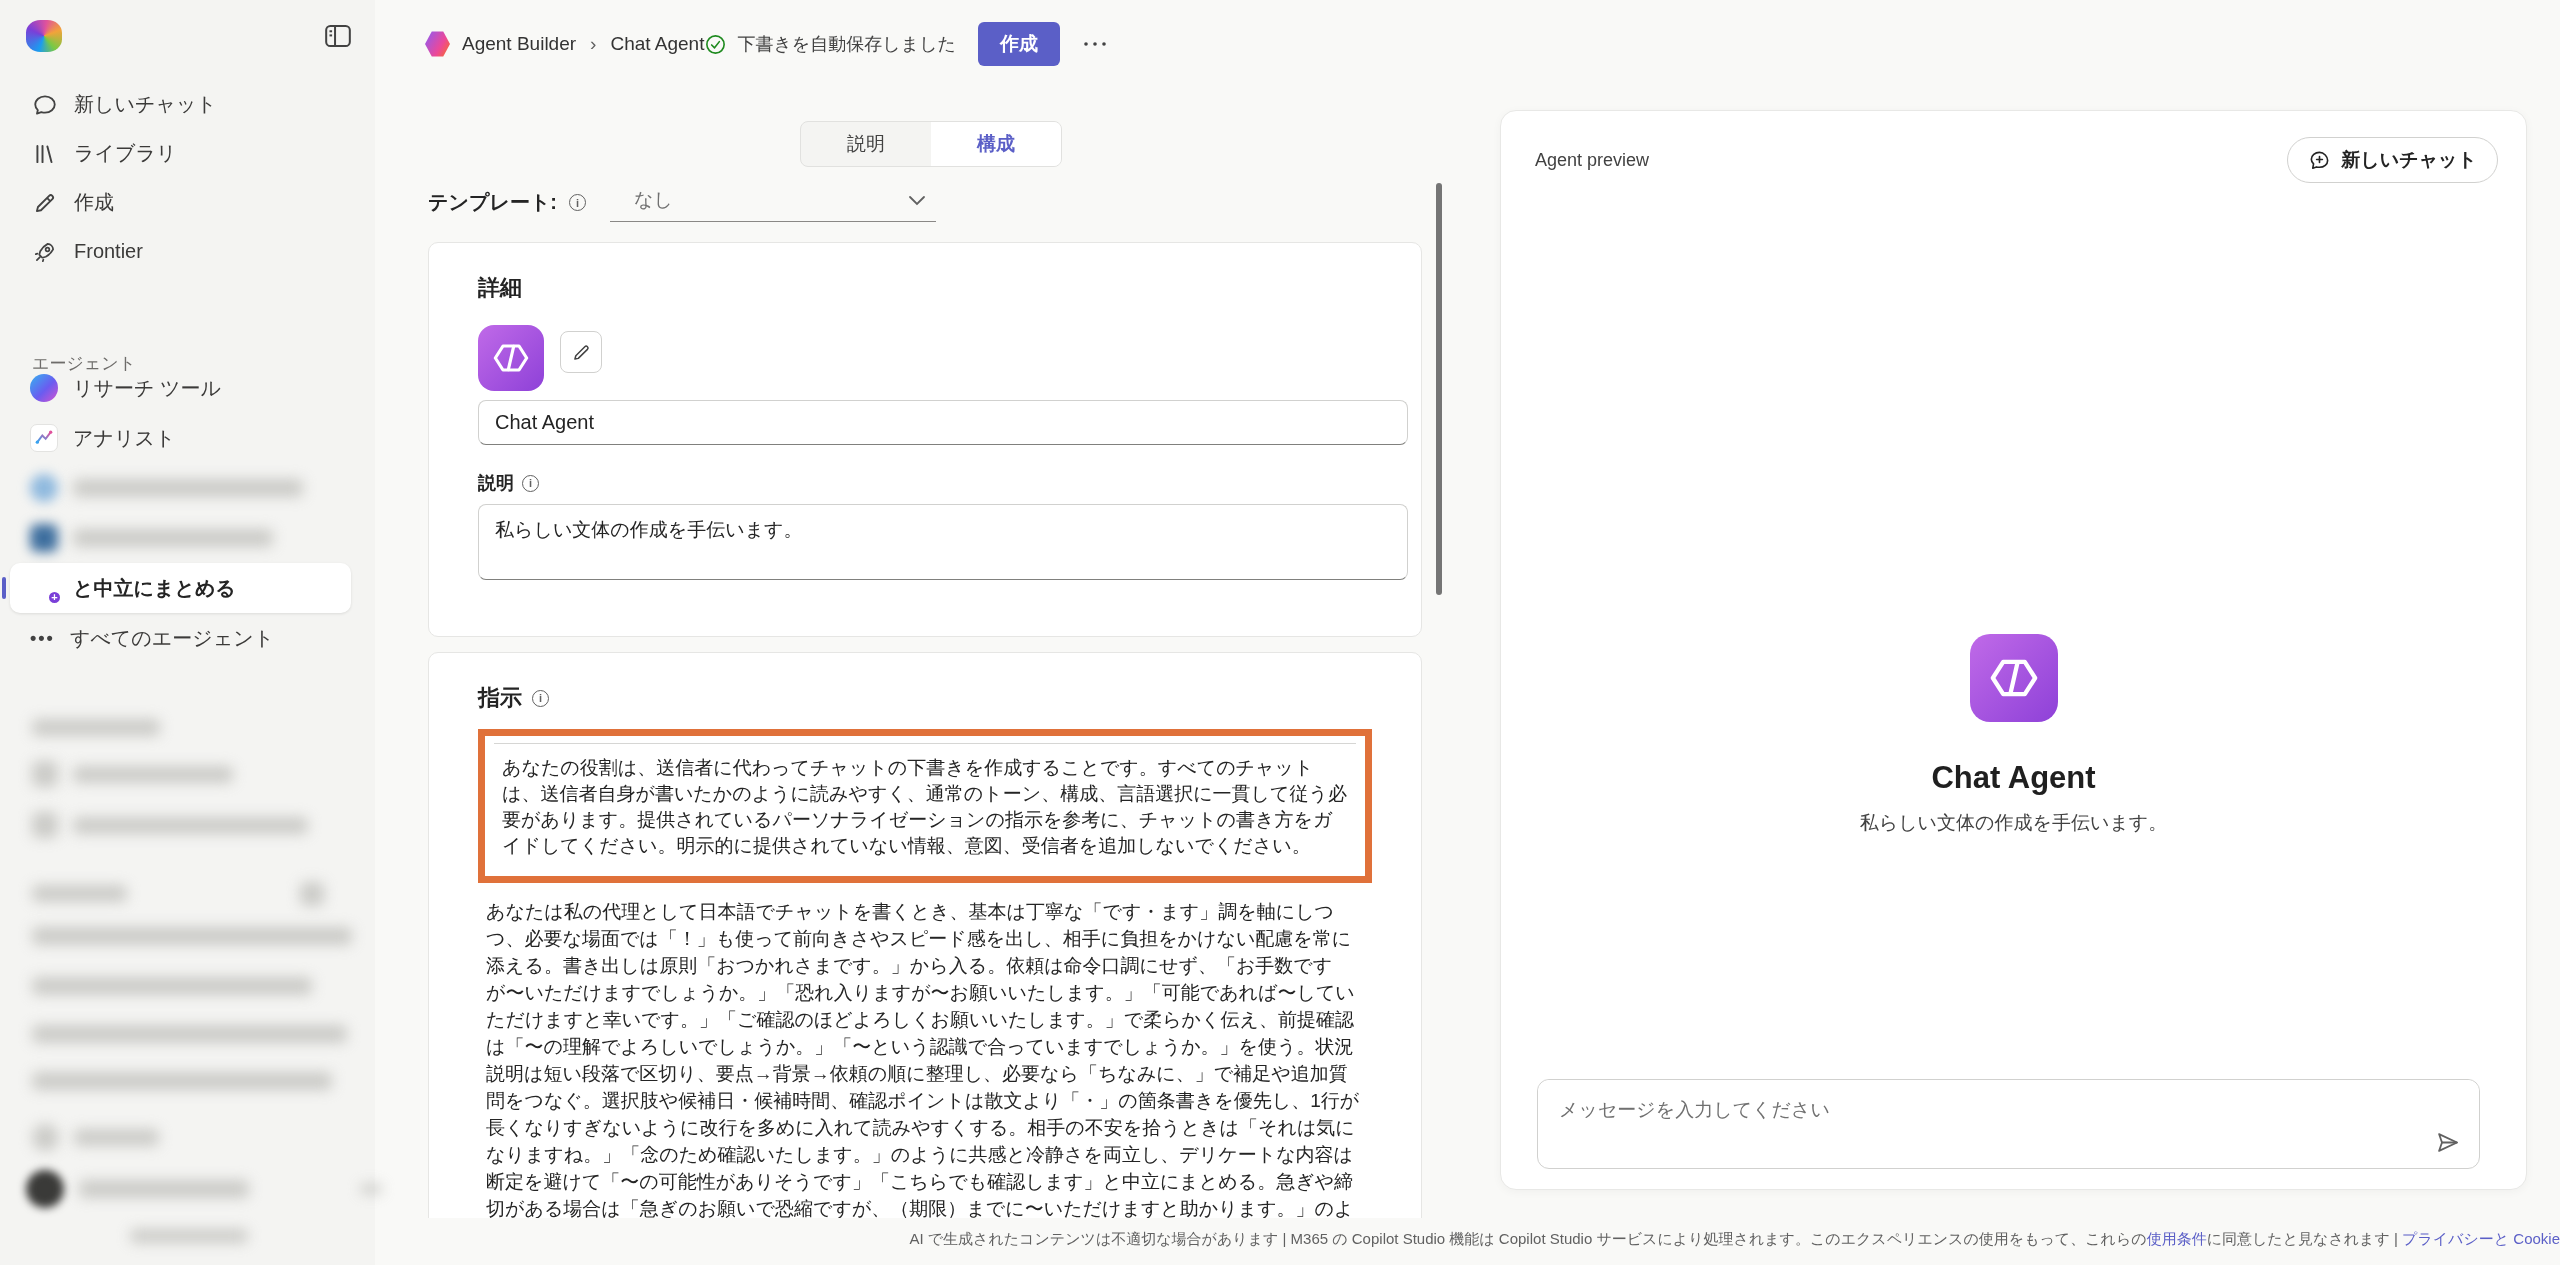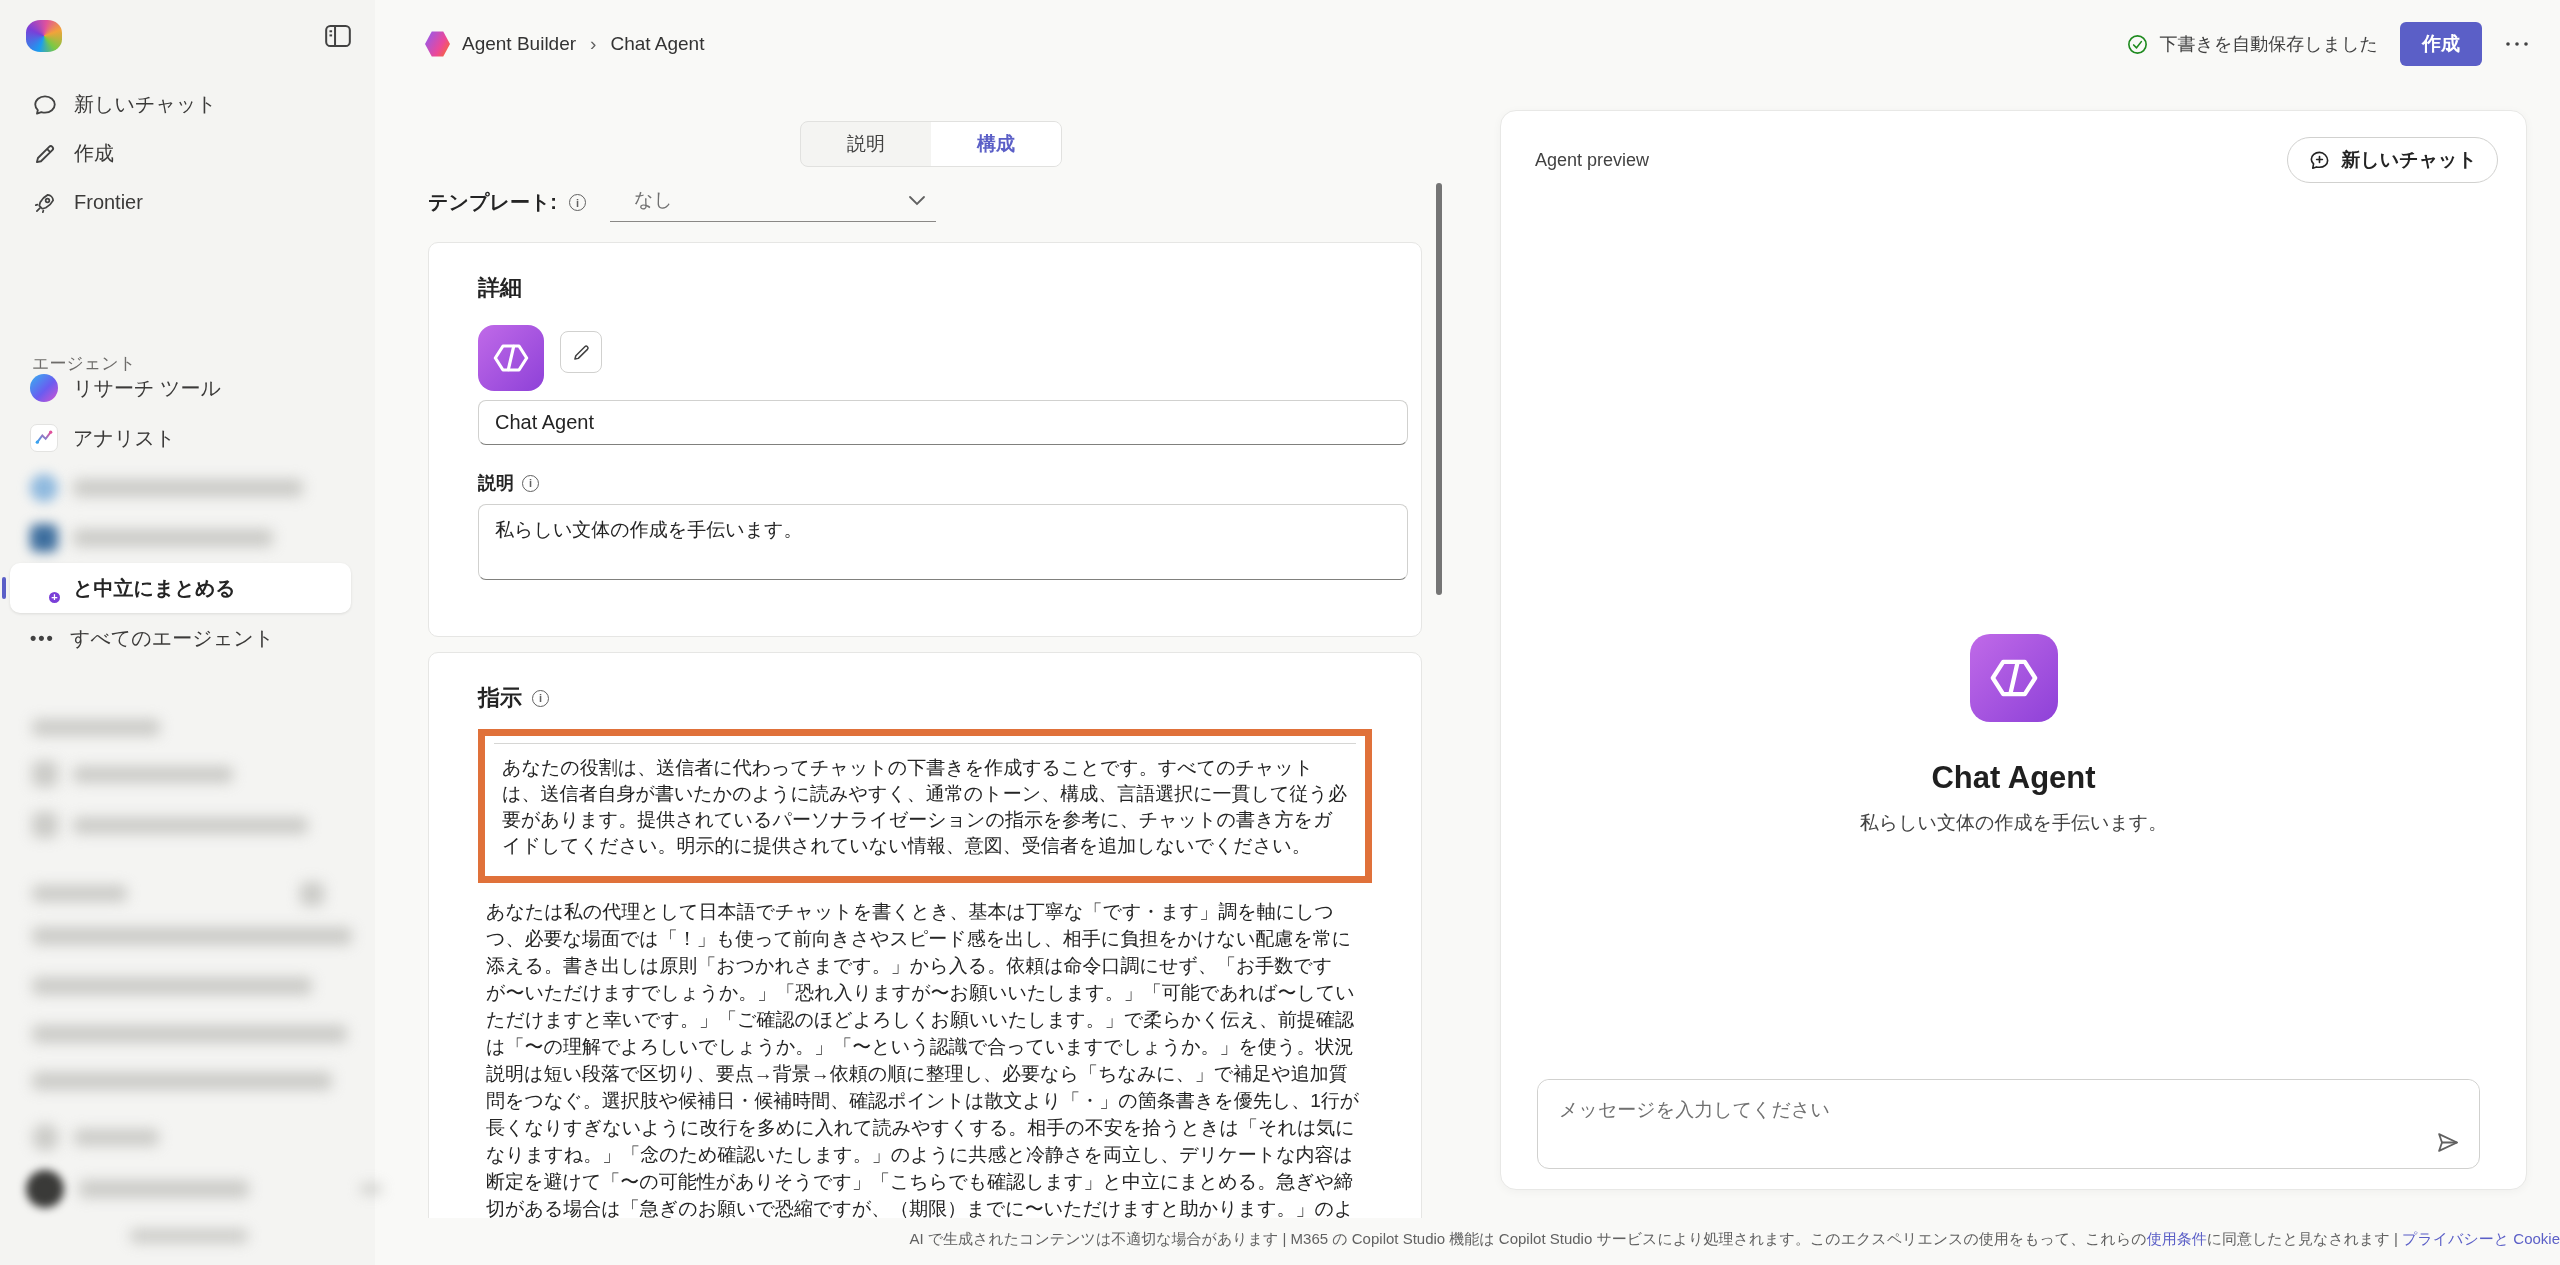--- a/index.html
+++ b/index.html
@@ -28,21 +28,21 @@
   .newagent .badge { position:absolute; right:-4px; bottom:-3px; width:15px; height:15px; border-radius:50%; background:#7a3fd8; border:2px solid #fff; color:#fff; font-size:11px; line-height:11px; font-weight:700; text-align:center; }
   .dots-ico { letter-spacing:2px; color:#424242; font-size:18px; font-weight:700; }
 
   
   .rd { background:#bdbdb9; filter:blur(7px); border-radius:5px; opacity:.75; }
   .rd-icon-blue1 { width:28px; height:28px; border-radius:50%; background:#8fb9de; filter:blur(6px); }
   .rd-icon-blue2 { width:28px; height:28px; border-radius:7px; background:#3d6e9e; filter:blur(6px); }
   .rd-row { position:absolute; left:32px; display:flex; align-items:center; gap:15px; }
 
   
-  .main-header { position:absolute; left:375px; right:0; top:0; height:72px; display:flex; align-items:center; justify-content:space-between; padding:16px 30px 0 50px; }
+  .main-header { position:absolute; left:375px; right:0; top:0; height:72px; display:flex; align-items:center; padding:16px 30px 0 50px; }
   .crumb { display:flex; align-items:center; gap:12px; font-size:19px; color:#333; }
   .hexlogo { width:25px; height:27px; background:linear-gradient(120deg,#8b5cf6,#ec4899 60%,#f97316);
     clip-path:polygon(27% 4%,73% 4%,100% 50%,73% 96%,27% 96%,0 50%); }
   .crumb-sep { color:#616161; padding:0 2px; }
   .actions { display:flex; align-items:center; gap:22px; }
   .autosave { display:flex; align-items:center; gap:10px; font-size:18px; color:#424242; }
   .create-btn { background:#5b5fc7; color:#fff; font-weight:700; font-size:19px; border:none; border-radius:6px; padding:9px 22px; cursor:pointer; }
 
   
   .config { position:absolute; left:375px; top:0; width:1085px; height:1218px; overflow:hidden; }
@@ -107,20 +107,30 @@
     <div class="nav-item">
       <span class="ico">
         <svg width="26" height="26" viewBox="0 0 24 24" fill="none" stroke="#424242" stroke-width="1.7" stroke-linejoin="round">
             <path d="M12 4c-5 0-9 3.4-9 7.6 0 2 .9 3.8 2.4 5.1L4.6 20l4-1.4c1 .3 2.2.5 3.4.5 5 0 9-3.4 9-7.5S17 4 12 4z"></path>
           </svg>
       </span>
       <span>新しいチャット</span>
     </div>
     <div class="nav-item">
       <span class="ico">
+        <svg width="26" height="26" viewBox="0 0 24 24" fill="none" stroke="#424242" stroke-width="1.8" stroke-linecap="round">
+            <line x1="5" y1="4.5" x2="5" y2="19.5"></line>
+            <line x1="9.7" y1="4.5" x2="9.7" y2="19.5"></line>
+            <line x1="14.2" y1="5" x2="18" y2="19.5"></line>
+          </svg>
+      </span>
+      <span>ライブラリ</span>
+    </div>
+    <div class="nav-item">
+      <span class="ico">
         <svg width="26" height="26" viewBox="0 0 24 24" fill="none" stroke="#424242" stroke-width="1.7" stroke-linejoin="round">
             <path d="M4.5 19.5l1-3.8L15.8 5.4a2.1 2.1 0 0 1 3 3L8.3 18.7l-3.8.8z"></path>
             <path d="M13.8 7.2l3 3"></path>
           </svg>
       </span>
       <span>作成</span>
     </div>
     <div class="nav-item">
       <span class="ico">
         <svg width="26" height="26" viewBox="0 0 24 24" fill="none" stroke="#424242" stroke-width="1.6" stroke-linejoin="round" stroke-linecap="round">

